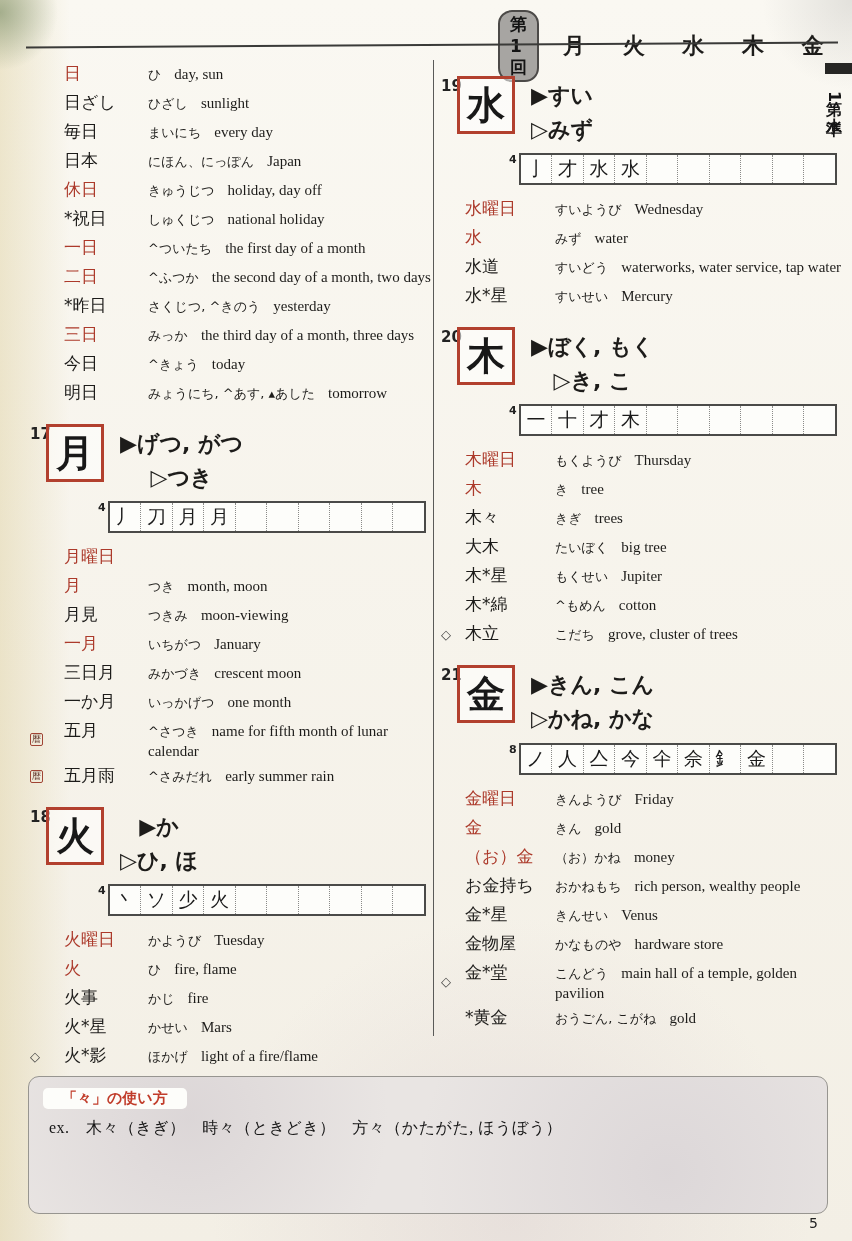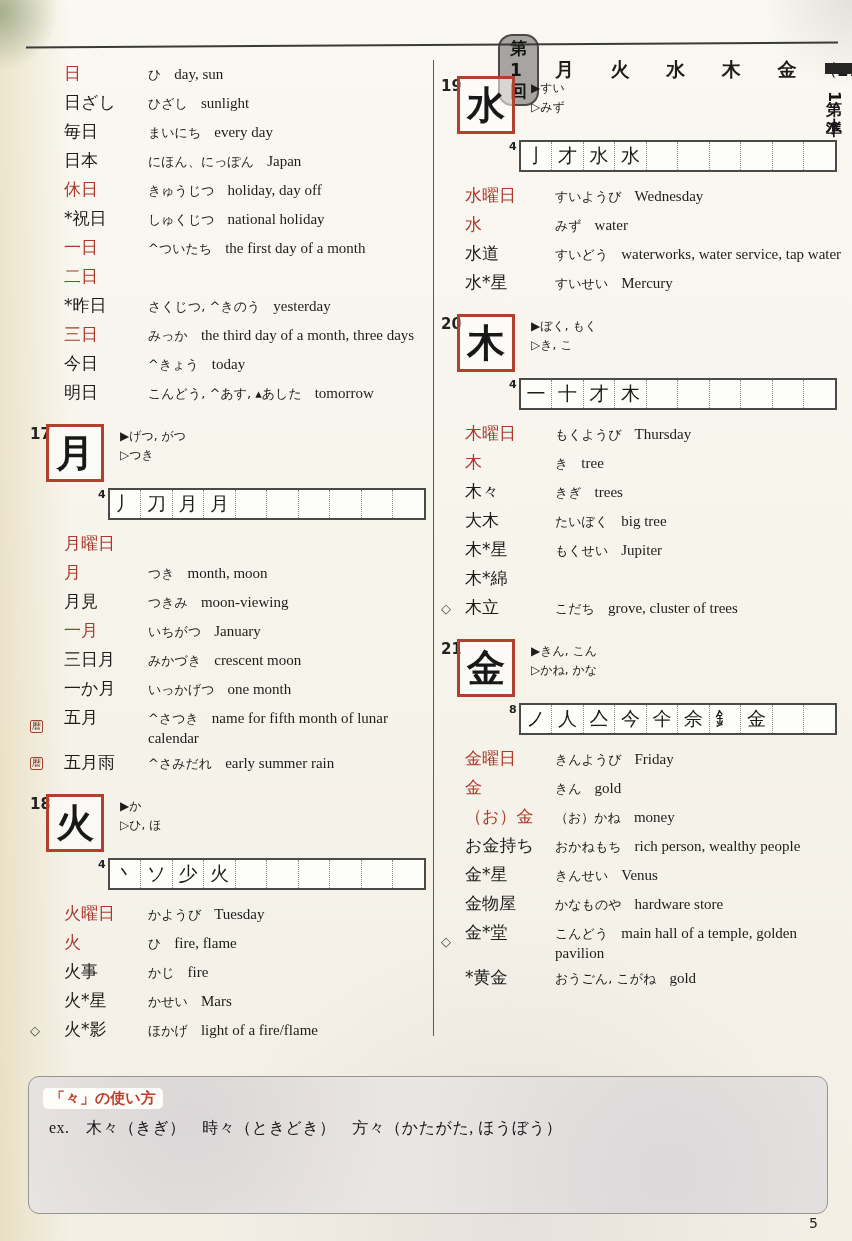--- a/index.html
+++ b/index.html
@@ -8,24 +8,24 @@
     font-family:"DejaVu Sans",sans-serif;color:#1d1c1a;
     background:
       radial-gradient(circle at 0% 1%, rgba(105,128,88,.55) 0px, rgba(105,128,88,0) 58px),
       linear-gradient(90deg, rgba(208,188,118,.30) 0px, rgba(208,188,118,0) 70px),
       radial-gradient(circle at 100% 0%, rgba(120,120,120,.18) 0, rgba(120,120,120,0) 90px),
       radial-gradient(circle at 60% 98%, rgba(190,170,185,.22) 0, rgba(190,170,185,0) 300px),
       linear-gradient(#faf8f2,#f3efe5);
   }
   
   .header{position:absolute;top:10px;left:0;width:100%;}
-  .header-inner{margin-left:498px;display:flex;align-items:center;gap:16px;margin-top:24px;}
+  .header-inner{margin-left:498px;display:flex;align-items:center;gap:24px;}
   .badge{background:#a7a5a2;border:2px solid #4c4a48;border-radius:14px;
          padding:1px 10px;font-weight:bold;font-size:17px;color:#141414;}
-  .hdr-kanji{font-weight:bold;font-size:19px;letter-spacing:15px;white-space:nowrap;}
+  .hdr-kanji{font-weight:bold;font-size:22px;letter-spacing:15px;white-space:nowrap;}
   .hdr-range{font-weight:bold;font-size:17px;margin-left:-8px;white-space:nowrap;}
   .header-rule{position:absolute;top:44px;left:26px;width:812px;
                border-top:2px solid #3a3a38;transform:rotate(-.35deg);}
   
   .divider{position:absolute;left:433px;top:60px;width:1px;height:976px;background:#5a5a58;}
   .col{position:absolute;top:60px;}
   .col-left{left:30px;width:401px;}
   .col-right{left:441px;width:404px;}
   
   .vrow{display:grid;align-items:baseline;padding:2px 0;min-height:25px;}
@@ -37,40 +37,40 @@
   .word{font-size:17px;font-weight:500;white-space:nowrap;}
   .word.red{color:#ac3a2b;}
   .reading{font-size:13px;margin-right:13px;}
   .meaning{font-family:"Liberation Serif",serif;font-size:15px;margin-top:37px;}
   
   .khead{display:flex;margin:16px 0 4px 0;}
   .knum{font-size:15px;font-weight:bold;width:16px;padding-top:1px;color:#222;}
   .kbox{width:52px;height:52px;border:3px solid #b2402e;background:rgba(255,255,255,.55);
         display:flex;align-items:center;justify-content:center;
         font-size:38px;font-weight:600;color:#181818;flex:0 0 auto;}
-  .kreadings{margin-left:16px;font-weight:normal;font-size:12px;line-height:1.55;padding-top:3px;white-space:nowrap;}
+  .kreadings{margin-left:16px;font-weight:bold;font-size:22px;line-height:1.55;padding-top:3px;white-space:nowrap;text-align:center;}
   .strip-row{display:flex;align-items:flex-start;margin:6px 0 10px 68px;}
   .scount{font-size:11px;font-weight:bold;margin-right:2px;color:#222;}
   .strip{display:flex;border:2px solid #4a4a48;height:28px;width:314px;background:#fdfdfa;}
   .cell{flex:1;border-right:1px dotted #8a8a88;display:flex;align-items:center;
         justify-content:center;font-size:19px;color:#1a1a1a;}
   .cell:last-child{border-right:none;}
   
   .toptab{position:absolute;right:0;top:63px;width:27px;height:11px;background:#262624;}
   .sidetab{position:absolute;right:8px;top:88px;writing-mode:vertical-rl;
            font-weight:bold;font-size:16px;letter-spacing:3px;color:#161616;}
   
   .note{position:absolute;left:28px;top:1076px;width:798px;height:136px;
         border:1px solid #979590;border-radius:11px;
         background:
           radial-gradient(circle at 20% 30%, rgba(180,170,180,.25), rgba(180,170,180,0) 200px),
           radial-gradient(circle at 80% 70%, rgba(170,160,175,.2), rgba(170,160,175,0) 250px),
           #e9e5e3;}
   .note-title{display:inline-block;background:#fdfdfa;color:#c13c2a;font-weight:bold;
-              font-size:15px;border-radius:5px;padding:1px 7px;margin:11px 0 0 14px;}
+              font-size:15px;border-radius:5px;padding:1px 19px;margin:11px 0 0 14px;}
   .note-line{margin:9px 0 0 20px;font-size:16px;font-family:"Liberation Serif",serif;color:#151515;}
   .note-line .it{font-style:italic;}
   .note-line2{letter-spacing:.5px;}
   .pnum{position:absolute;right:34px;bottom:10px;font-size:14px;color:#222;}
 </style>
 </head>
 <body>
 
 <div class="page">
 
@@ -117,40 +117,41 @@
         <span class="rest"><span class="reading">しゅくじつ</span><span class="meaning">national holiday</span></span>
       </div>
       <div class="vrow">
         <span class="marker"></span>
         <span class="word red">一日</span>
         <span class="rest"><span class="reading">^ついたち</span><span class="meaning">the first day of a month</span></span>
       </div>
       <div class="vrow">
         <span class="marker"></span>
         <span class="word red">二日</span>
+        <span class="rest"><span class="reading">^ふつか</span><span class="meaning">the second day of a month, two days</span></span>
       </div>
       <div class="vrow">
         <span class="marker"></span>
         <span class="word">*昨日</span>
         <span class="rest"><span class="reading">さくじつ, ^きのう</span><span class="meaning">yesterday</span></span>
       </div>
       <div class="vrow">
         <span class="marker"></span>
         <span class="word red">三日</span>
         <span class="rest"><span class="reading">みっか</span><span class="meaning">the third day of a month, three days</span></span>
       </div>
       <div class="vrow">
         <span class="marker"></span>
         <span class="word">今日</span>
         <span class="rest"><span class="reading">^きょう</span><span class="meaning">today</span></span>
       </div>
       <div class="vrow">
         <span class="marker"></span>
         <span class="word">明日</span>
-        <span class="rest"><span class="reading">こんどう, ^あす, ▴あした</span><span class="meaning">tomorrow</span></span>
+        <span class="rest"><span class="reading">みょうにち, ^あす, ▴あした</span><span class="meaning">tomorrow</span></span>
       </div>
       <div class="khead">
         <span class="knum">17</span>
         <div class="kbox">月</div>
         <div class="kreadings">
           <div class="on">▶げつ, がつ</div>
           <div class="kun">▷つき</div>
         </div>
       </div>
       <div class="strip-row">
@@ -344,20 +345,21 @@
         <span class="rest"><span class="reading">たいぼく</span><span class="meaning">big tree</span></span>
       </div>
       <div class="vrow">
         <span class="marker"></span>
         <span class="word">木*星</span>
         <span class="rest"><span class="reading">もくせい</span><span class="meaning">Jupiter</span></span>
       </div>
       <div class="vrow">
         <span class="marker"></span>
         <span class="word">木*綿</span>
+        <span class="rest"><span class="reading">^もめん</span><span class="meaning">cotton</span></span>
       </div>
       <div class="vrow">
         <span class="marker">◇</span>
         <span class="word">木立</span>
         <span class="rest"><span class="reading">こだち</span><span class="meaning">grove, cluster of trees</span></span>
       </div>
       <div class="khead">
         <span class="knum">21</span>
         <div class="kbox">金</div>
         <div class="kreadings">

